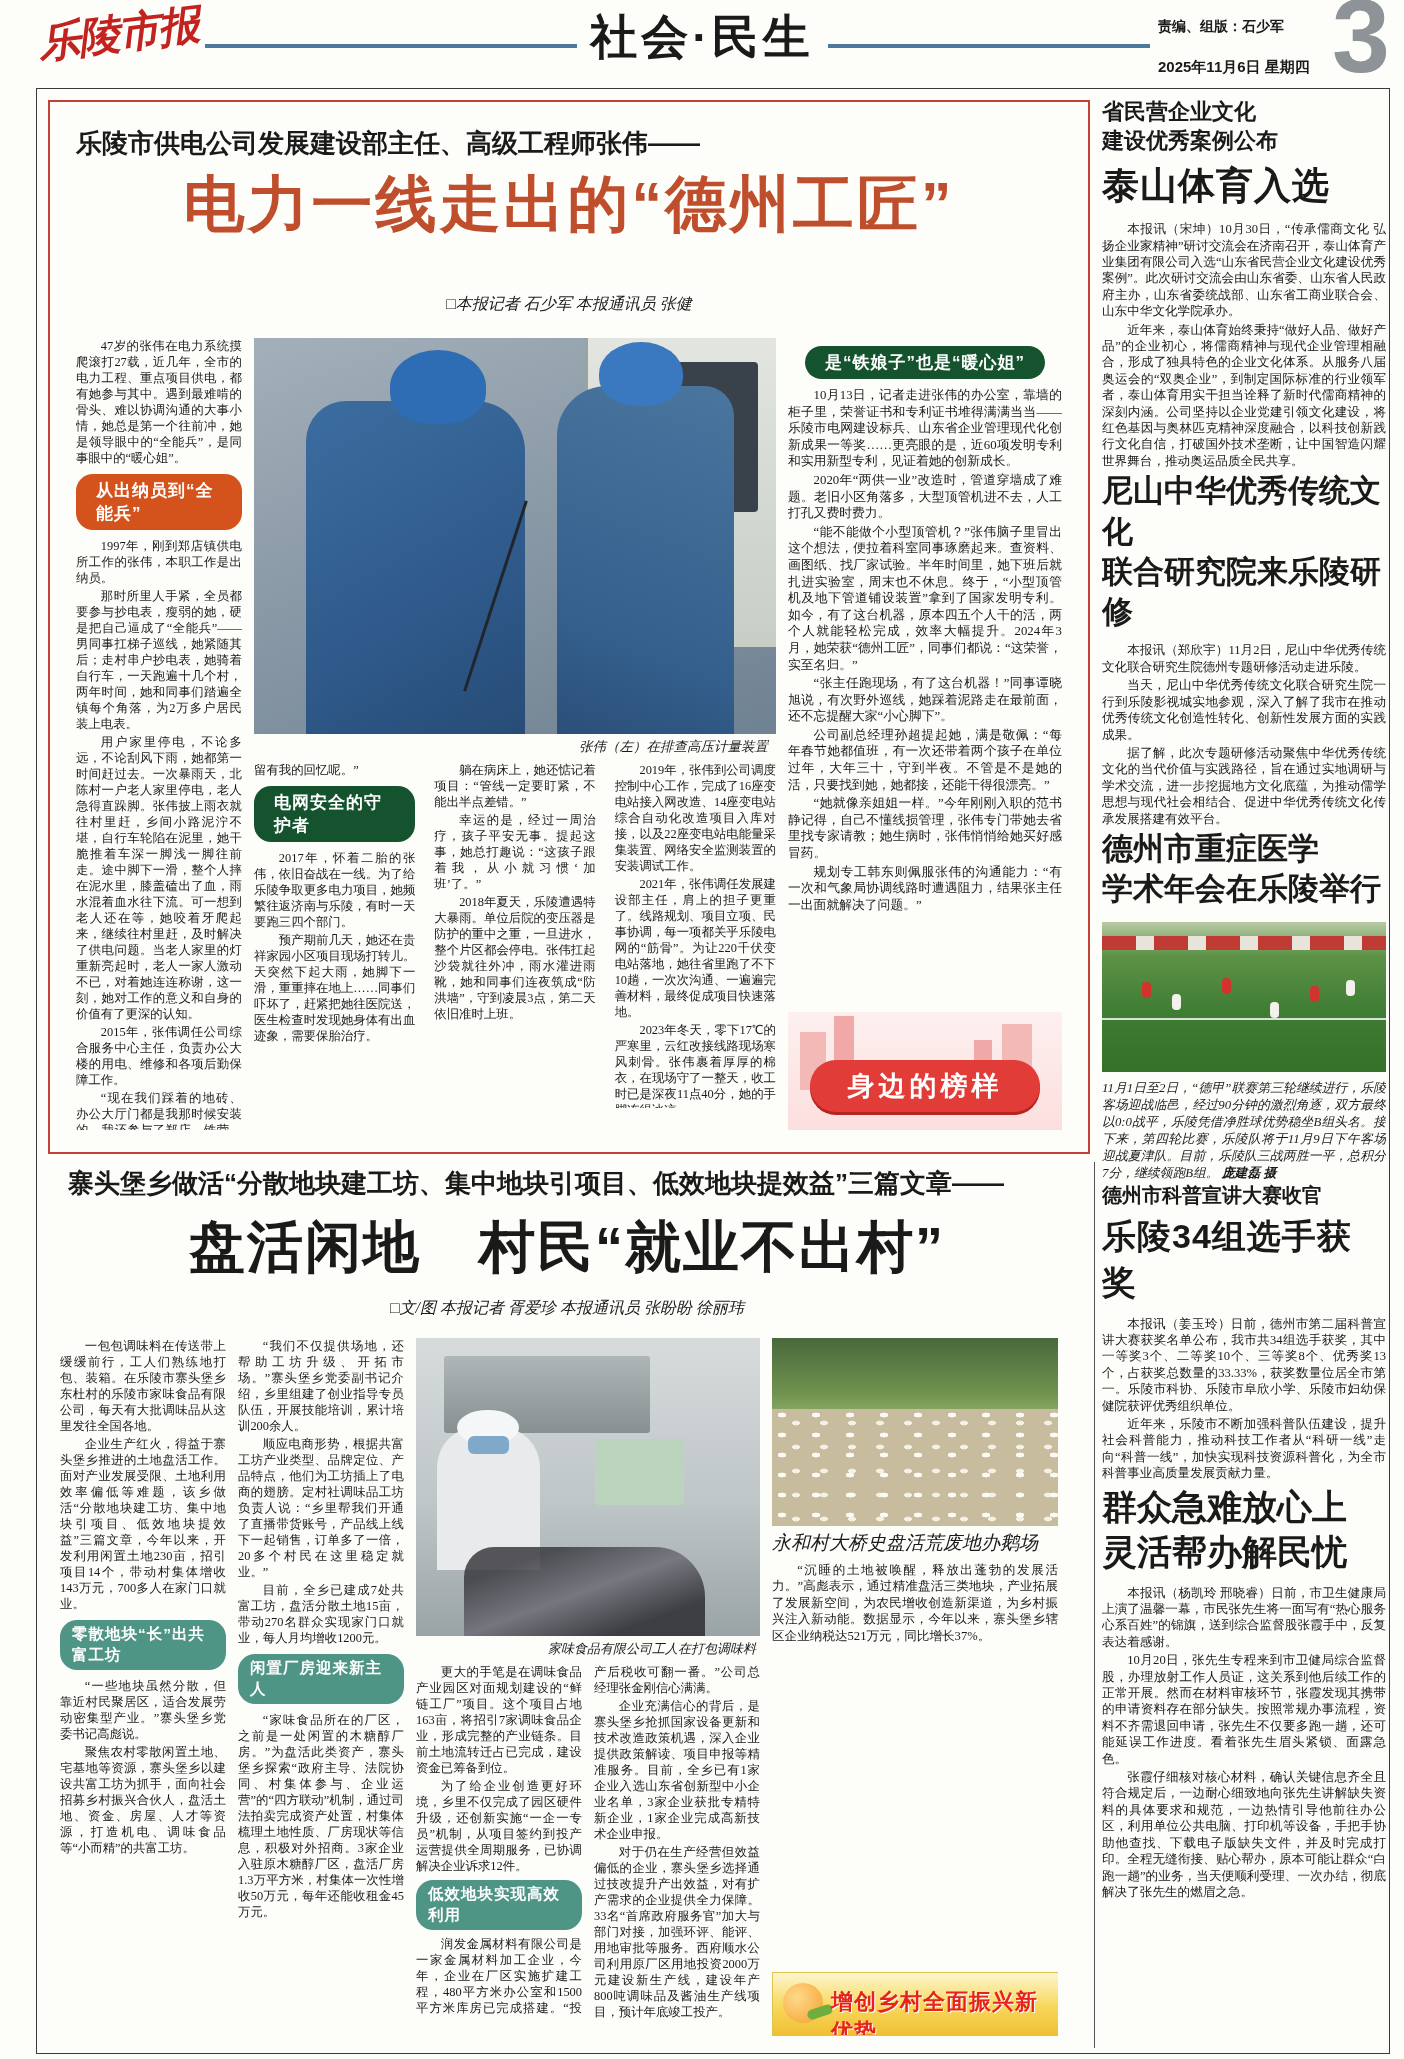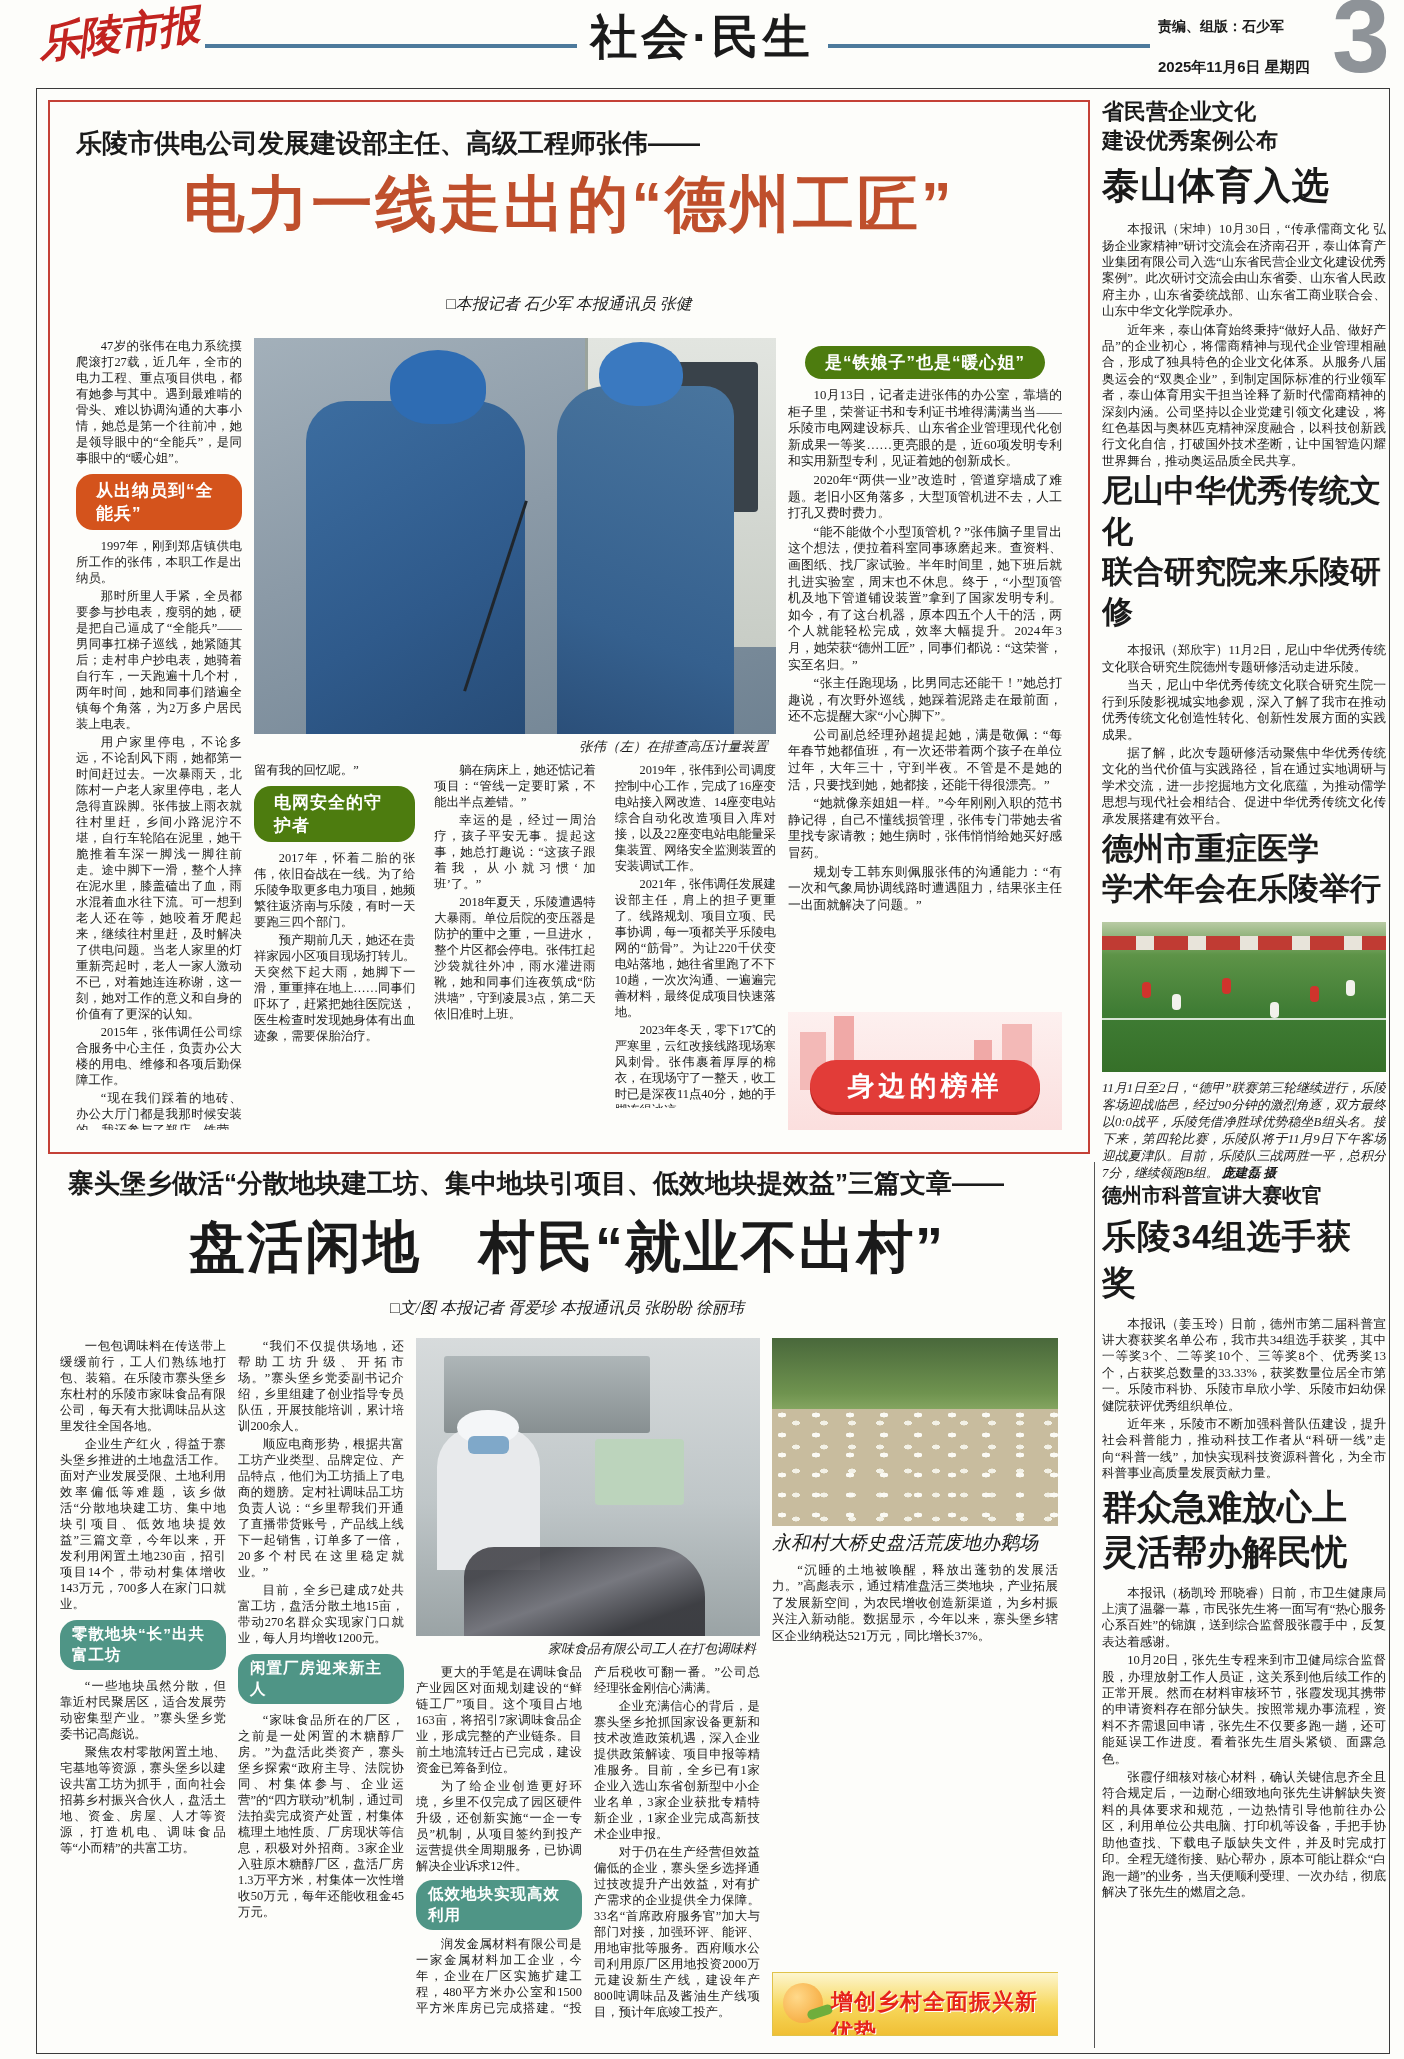--- a/index.html
+++ b/index.html
@@ -43,21 +43,21 @@
   .ph-helmet2{position:absolute;left:66%;top:1%;width:84px;height:64px;border-radius:50% 50% 44% 44%;background:#3a79c0;}
   .ph-body2{position:absolute;left:58%;top:12%;width:34%;height:88%;border-radius:50px 30px 0 0;
             background:linear-gradient(200deg,#49759e,#35608e 70%,#2b4f79);}
   .ph-wire{position:absolute;left:46%;top:40%;width:3px;height:200px;background:#20262c;transform:rotate(18deg);}
   .m-caption{margin-top:4px;text-align:right;font-size:13.5px;padding-right:8px;}
   .mid-cols{display:flex;gap:19px;margin-top:6px;height:346px;overflow:hidden;}
   .midcol{width:166px;overflow:hidden;}
   .mcol-wide{flex:1;position:relative;overflow:hidden;}
   .mcol-wide .para{font-size:12.8px;line-height:16.6px;}
   .pill-o{background:#d4531c;}
-  .pill-g{background:#4d7c0f;}
+  .pill-g{background:#14532d;}
   .pill-t{background:#4f9586;}
   .badge{position:absolute;left:0;bottom:0;width:100%;height:118px;background:linear-gradient(180deg,#fdf0ef 0%,#fbdfde 100%);overflow:hidden;}
   .bg-bld1{position:absolute;left:12px;bottom:40px;width:26px;height:58px;background:#f3b9b7;}
   .bg-bld2{position:absolute;left:46px;bottom:40px;width:20px;height:74px;background:#f0a9a7;}
   .bg-bld3{position:absolute;right:30px;bottom:40px;width:30px;height:66px;background:#f3b9b7;}
   .bg-bld4{position:absolute;right:70px;bottom:40px;width:18px;height:50px;background:#f0a9a7;}
   .badge-ribbon{position:absolute;left:8%;bottom:18px;width:84%;height:52px;background:#e23c38;border-radius:26px;
                 color:#fff;text-align:center;line-height:52px;font-family:"Liberation Sans",sans-serif;
                 font-weight:900;font-size:27px;letter-spacing:4px;box-shadow:0 3px 0 #b52420;}
   
@@ -191,21 +191,21 @@
           </div>
         </div>
       </div>
 
       <div class="mcol-wide">
         <span class="pill pill-g">是“铁娘子”也是“暖心姐”</span>
         <div>
             <p class="para">10月13日，记者走进张伟的办公室，靠墙的柜子里，荣誉证书和专利证书堆得满满当当——乐陵市电网建设标兵、山东省企业管理现代化创新成果一等奖……更亮眼的是，近60项发明专利和实用新型专利，见证着她的创新成长。</p>
             <p class="para">2020年“两供一业”改造时，管道穿墙成了难题。老旧小区角落多，大型顶管机进不去，人工打孔又费时费力。</p>
             <p class="para">“能不能做个小型顶管机？”张伟脑子里冒出这个想法，便拉着科室同事琢磨起来。查资料、画图纸、找厂家试验。半年时间里，她下班后就扎进实验室，周末也不休息。终于，“小型顶管机及地下管道铺设装置”拿到了国家发明专利。如今，有了这台机器，原本四五个人干的活，两个人就能轻松完成，效率大幅提升。2024年3月，她荣获“德州工匠”，同事们都说：“这荣誉，实至名归。”</p>
-            <p class="para">“张主任跑现场，比男同志还能干！”她总打趣说，有次野外巡线，她踩着泥路走在最前面，还不忘提醒大家“小心脚下”。</p>
+            <p class="para">“张主任跑现场，有了这台机器！”同事谭晓旭说，有次野外巡线，她踩着泥路走在最前面，还不忘提醒大家“小心脚下”。</p>
             <p class="para">公司副总经理孙超提起她，满是敬佩：“每年春节她都值班，有一次还带着两个孩子在单位过年，大年三十，守到半夜。不管是不是她的活，只要找到她，她都接，还能干得很漂亮。”</p>
             <p class="para">“她就像亲姐姐一样。”今年刚刚入职的范书静记得，自己不懂线损管理，张伟专门带她去省里找专家请教；她生病时，张伟悄悄给她买好感冒药。</p>
             <p class="para">规划专工韩东则佩服张伟的沟通能力：“有一次和气象局协调线路时遭遇阻力，结果张主任一出面就解决了问题。”</p>
           </div>
         <div class="badge">
           <div class="bg-bld1"></div>
           <div class="bg-bld2"></div>
           <div class="bg-bld3"></div>
           <div class="bg-bld4"></div>
           <div class="badge-ribbon">身边的榜样</div>

